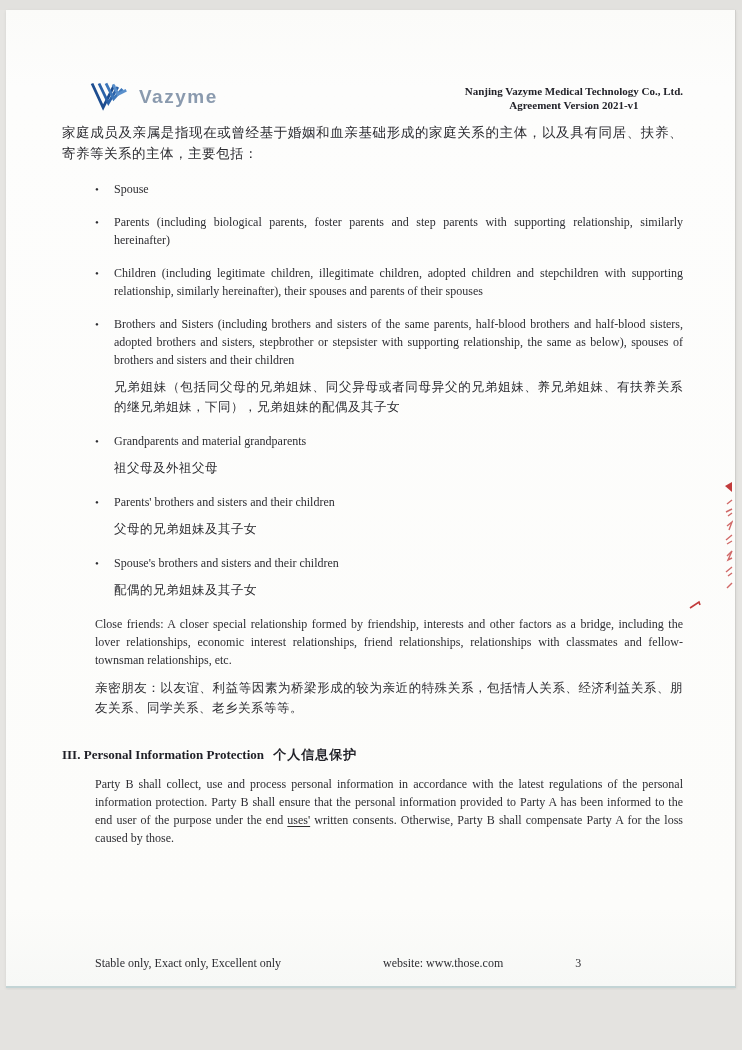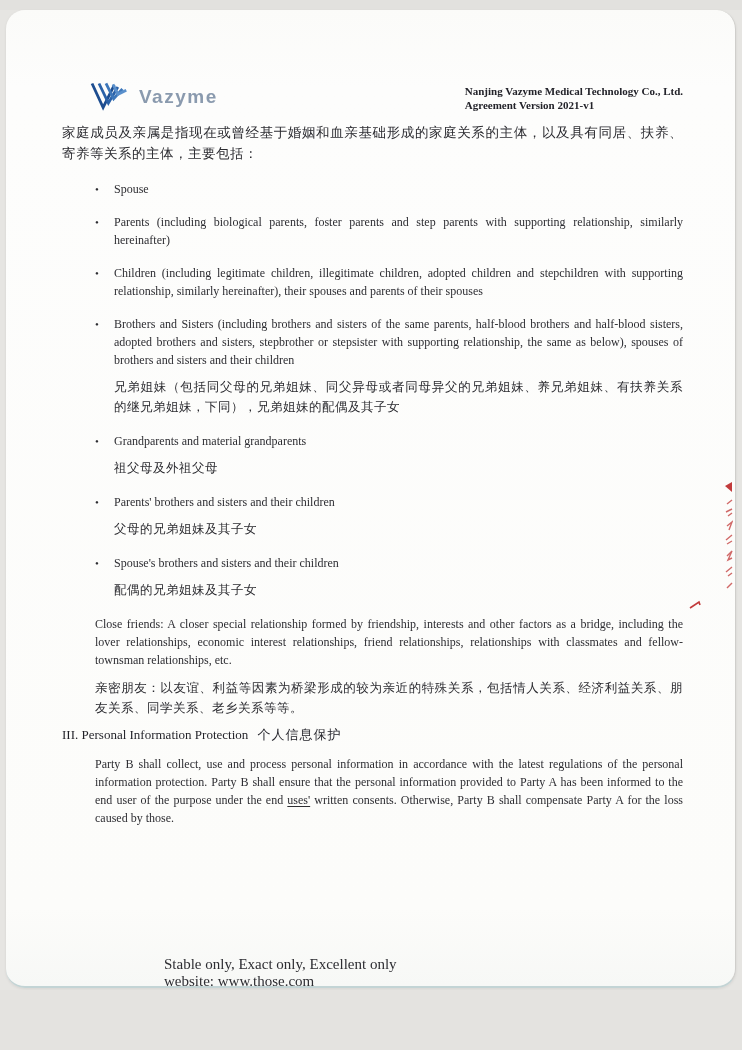--- a/index.html
+++ b/index.html
@@ -11,21 +11,20 @@
     overflow: hidden;
   }
   .paper {
     position: absolute;
     left: 6px; top: 10px;
     width: 730px; height: 978px;
     background: linear-gradient(180deg, #fbfbf9 0%, #fdfdfc 8%, #fcfcfa 92%, #f7f8f6 100%);
     border-right: 1px solid #cfcecb;
     border-bottom: 2px solid #c3d4d5;
     box-shadow: 0 1px 3px rgba(0,0,0,0.08);
-    border-radius: 19px;
   }
   .content {
     position: absolute;
     left: 56px; right: 52px; top: 0;
     color: #2d2d32;
   }
   
   .header-row {
     margin-top: 72px;
     display: flex;
@@ -35,21 +34,21 @@
   .logo { display: flex; align-items: center; gap: 7px; margin-left: 28px; }
   .logo svg { display: block; }
   .logo-text {
     font-family: "Liberation Sans", "DejaVu Sans", sans-serif;
     font-weight: 700;
     font-size: 19px;
     letter-spacing: 1.5px;
     color: #8a9aae;
   }
   .header-right {
-    text-align: left;
+    text-align: center;
     font-weight: 700;
     font-size: 11px;
     line-height: 14px;
     color: #23232a;
     margin-top: 2px;
     margin-left: 12px;
   }
   
   .zh { letter-spacing: 0.5px; }
   .intro {
@@ -83,22 +82,22 @@
     line-height: 18px;
     text-align: justify;
   }
   .close-friends-zh {
     margin-top: 9px;
     font-size: 12.5px;
     line-height: 20px;
     text-align: justify;
   }
   .section-heading {
-    margin-top: 8px;
-    font-weight: 400;
+    margin-top: 28px;
+    font-weight: 700;
     font-size: 13px;
     color: #1f1f26;
   }
   .section-heading .zh-part { margin-left: 6px; letter-spacing: 1px; }
   .section-para-en {
     margin-top: 11px;
     font-size: 12px;
     line-height: 18px;
     text-align: justify;
   }
@@ -109,23 +108,22 @@
     line-height: 20px;
     text-align: justify;
   }
   
   .footer {
     position: absolute;
     left: 56px; right: 68px;
     top: 946px;
     display: flex;
     align-items: baseline;
-    font-size: 15px;
+    font-size: 12px;
     color: #2d2d32;
-    flex-direction: column;
   }
   .footer .slogan { margin-left: 33px; }
   .footer .hotline { margin-left: 43px; }
   .footer .website { margin-left: 102px; }
   .footer .pageno { margin-left: 72px; }
   
   .red-marks {
     position: absolute;
     right: 2px; top: 472px;
     width: 22px; height: 130px;

